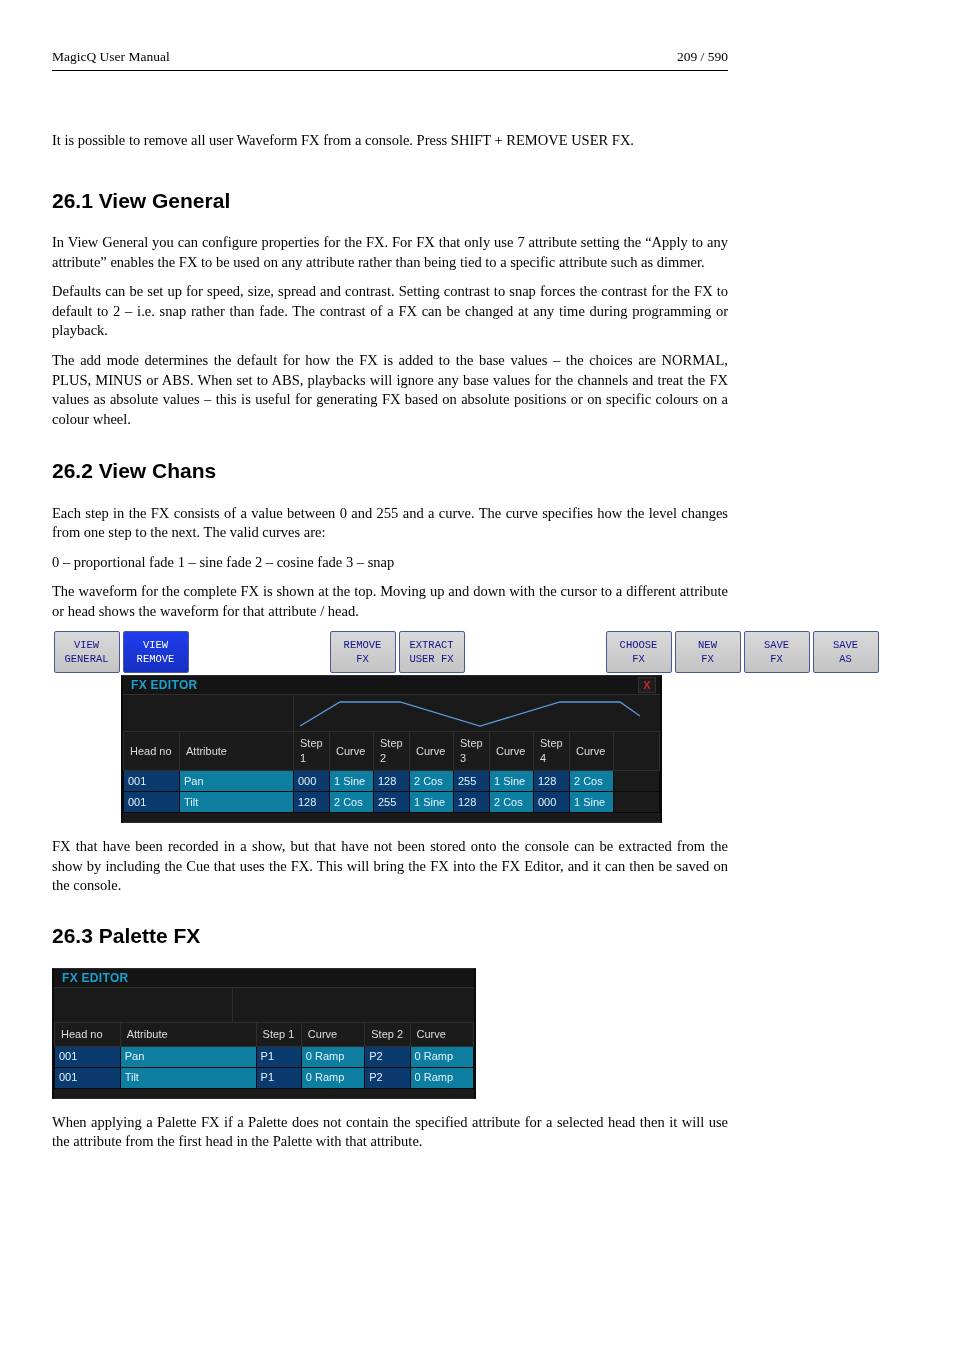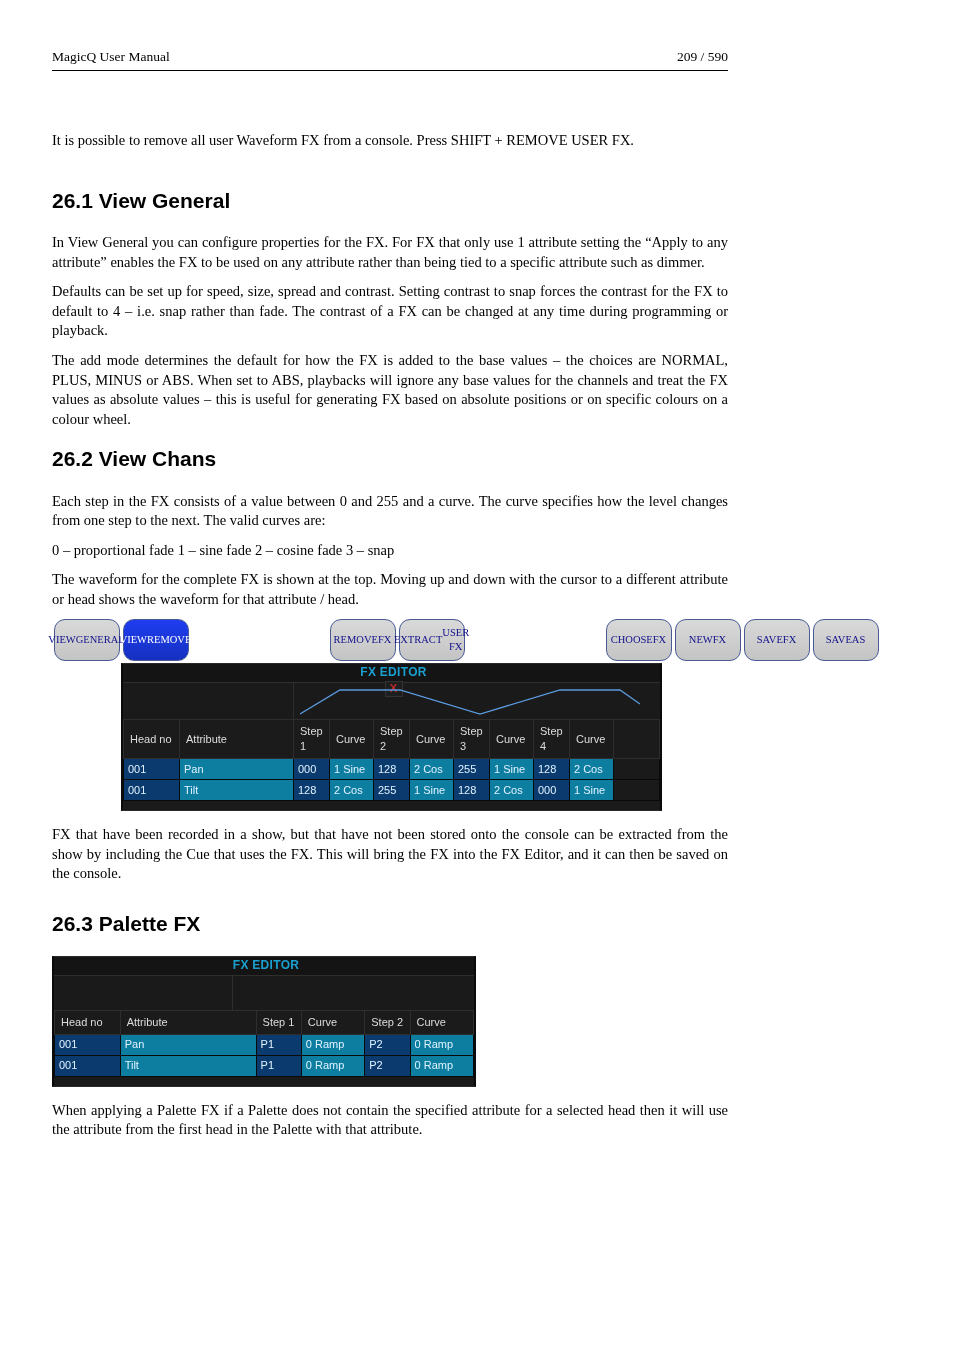--- a/index.html
+++ b/index.html
@@ -49,36 +49,36 @@
     margin-bottom: 40px;
   }
   p { margin: 0 0 10px 0; text-align: justify; }
   h2 {
     font-family: Arial, Helvetica, sans-serif;
     font-size: 21px;
     font-weight: bold;
     margin: 36px 0 18px 0;
     color: var(--heading);
   }
-  .sec-2 { margin-top: 16px; }
+  .sec-2 { margin-top: 28px; }
   .sec-3 { margin-top: 26px; }
   .softbtn {
     flex: 0 0 auto;
     width: 65px;
     border: 1px solid #4a5a95;
     background: linear-gradient(#d9d9d9, #c4c4c4);
     color: var(--gray-btn-fg);
-    font-family: Liberation Serif, serif;
+    font-family: Liberation Mono, monospace;
     font-size: 10.5px;
     display: flex;
-    flex-direction: row;
+    flex-direction: column;
     align-items: center;
     justify-content: center;
     text-align: center;
-    border-radius: 11px;
+    border-radius: 2px;
   }
   .softbtn.blue-selected {
     background: linear-gradient(#1f3df0, #1530c0);
     color: #fff;
   }
 
   
   .panel {
     margin-top: 2px;
     border: 1px solid #2a2a2a;
@@ -98,21 +98,20 @@
     align-items: center;
     justify-content: space-between;
     height: 18px;
     padding: 0 4px 0 8px;
     background: #141414;
     border-bottom: 1px solid #2e2e2e;
     color: #1aa0d0;
     font-weight: bold;
     font-size: 12px;
     letter-spacing: 0.3px;
-    flex-direction: column;
   }
   .panel .titlebar .close {
     width: 16px; height: 14px;
     background: #1e1e1e;
     border: 1px solid #333;
     color: #c22a2a;
     display: flex; align-items: center; justify-content: center;
     font-size: 11px; font-weight: bold;
   }
   .wavearea {
@@ -200,22 +199,22 @@
 
   <div class="topbar">
     <span>MagicQ User Manual</span>
     <span>209 / 590</span>
   </div>
 
   <div class="vspace-20"></div>
   <p>It is possible to remove all user Waveform FX from a console. Press SHIFT + REMOVE USER FX.</p>
 
   <h2>26.1   View General</h2>
-  <p>In View General you can configure properties for the FX. For FX that only use 1 attribute setting the “Apply to any attribute” enables the FX to be used on any attribute rather than being tied to a specific attribute such as dimmer.</p>
-  <p>Defaults can be set up for speed, size, spread and contrast. Setting contrast to snap forces the contrast for the FX to default to 4 – i.e. snap rather than fade. The contrast of a FX can be changed at any time during programming or playback.</p>
+  <p>In View General you can configure properties for the FX. For FX that only use 7 attribute setting the “Apply to any attribute” enables the FX to be used on any attribute rather than being tied to a specific attribute such as dimmer.</p>
+  <p>Defaults can be set up for speed, size, spread and contrast. Setting contrast to snap forces the contrast for the FX to default to 2 – i.e. snap rather than fade. The contrast of a FX can be changed at any time during programming or playback.</p>
   <p>The add mode determines the default for how the FX is added to the base values – the choices are NORMAL, PLUS, MINUS or ABS. When set to ABS, playbacks will ignore any base values for the channels and treat the FX values as absolute values – this is useful for generating FX based on absolute positions or on specific colours on a colour wheel.</p>
 
   <h2 class="sec-2">26.2   View Chans</h2>
   <p>Each step in the FX consists of a value between 0 and 255 and a curve. The curve specifies how the level changes from one step to the next. The valid curves are:</p>
   <p>0 – proportional fade 1 – sine fade 2 – cosine fade 3 – snap</p>
   <p>The waveform for the complete FX is shown at the top. Moving up and down with the cursor to a different attribute or head shows the waveform for that attribute / head.</p>
 
   <div class="softbar-wrap">
     <div class="sbcell">
         <div class="softbtn">

